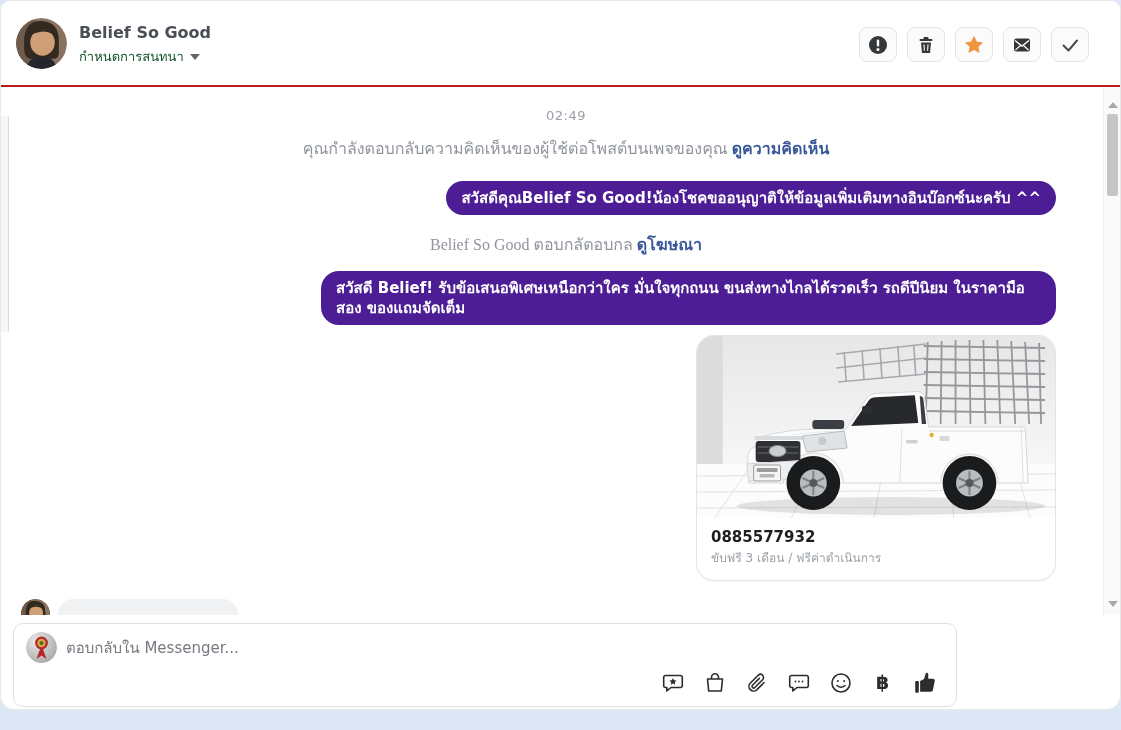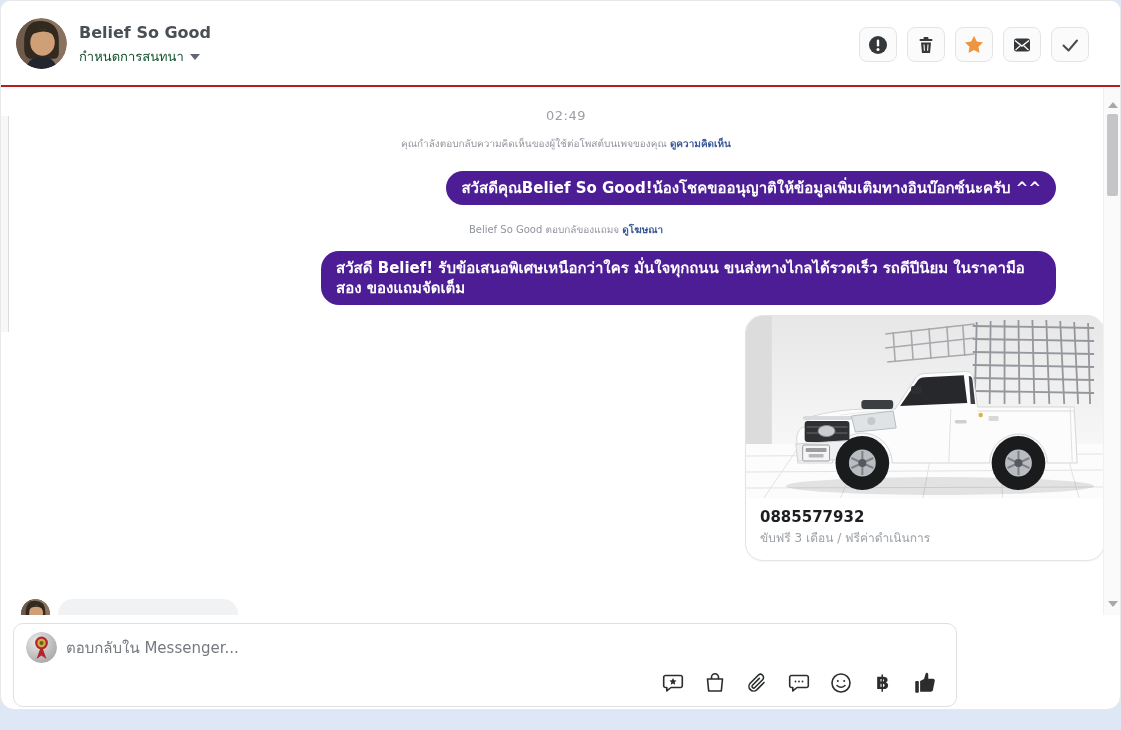--- a/index.html
+++ b/index.html
@@ -30,31 +30,31 @@
     border-radius:8px; display:flex; align-items:center; justify-content:center; cursor:pointer;
   }
   
   .chat {
     position:absolute; left:0; top:87px; width:1104px; height:527px;
     background:#fff; overflow:hidden;
     display:flex; flex-direction:column; align-items:flex-end;
   }
   .centered { width:100%; text-align:center;padding-left:26px; }
   .ts { margin-top:20px; font-size:13px; color:#9aa0a6; letter-spacing:.5px; }
-  .sysmsg { margin-top:13px; font-size:10px; color:#90949c; }
+  .sysmsg { margin-top:13px; font-size:16px; color:#90949c;font-family:Liberation Serif, serif; }
   .sysmsg .syslink { color:#385898; font-weight:bold; cursor:pointer; }
   .sys2 { margin-top:17px; }
   .bubble {
     background:#4c1d95; color:#fff; font-weight:bold; font-size:15px; line-height:20px;
     border-radius:18px; padding:7px 15px; margin-right:49px;
   }
   .b1 { margin-top:20px; white-space:nowrap; }
   .b2 { margin-top:14px; width:735px; }
   .card {
-    margin-top:10px; width:360px; background:#fff;
+    margin-top:10px; margin-right:49px; width:360px; background:#fff;
     border:1px solid #e4e4e4; border-radius:18px; overflow:hidden;
     box-shadow:0 1px 2px rgba(0,0,0,0.04);
   }
   .card-img { width:100%; height:182px; display:block; background:#efefef; }
   .card-body { padding:9px 14px 12px 14px; }
   .card-title { font-size:15px; font-weight:bold; color:#1c1e21; line-height:21px; }
   .card-sub { font-size:12px; color:#9aa0a6; line-height:20px; }
   .partial-row { position:absolute; left:20px; top:511px; display:flex; align-items:flex-start; gap:8px; }
   .avatar-sm { width:29px; height:29px; border-radius:50%; overflow:hidden; flex:none; }
   .partial-bubble { width:180px; height:30px; background:#f1f2f4; border-radius:16px; }
@@ -149,21 +149,21 @@
     </div>
   </div>
 
   <div class="chat">
     <div class="centered ts">02:49</div>
 
     <div class="centered sysmsg"><span>คุณกำลังตอบกลับความคิดเห็นของผู้ใช้ต่อโพสต์บนเพจของคุณ </span><span class="syslink">ดูความคิดเห็น</span></div>
 
     <div class="bubble b1">สวัสดีคุณBelief So Good!น้องโชคขออนุญาติให้ข้อมูลเพิ่มเติมทางอินบ๊อกซ์นะครับ ^^</div>
 
-    <div class="centered sysmsg sys2"><span>Belief So Good ตอบกลัของแถมจ </span><span class="syslink">ดูโฆษณา</span></div>
+    <div class="centered sysmsg sys2"><span>Belief So Good ตอบกลัตอบกล </span><span class="syslink">ดูโฆษณา</span></div>
 
     <div class="bubble b2">สวัสดี Belief! รับข้อเสนอพิเศษเหนือกว่าใคร  มั่นใจทุกถนน ขนส่งทางไกลได้รวดเร็ว รถดีปีนิยม ในราคามือสอง ของแถมจัดเต็ม</div>
 
     <div class="card">
       <svg class="card-img" viewBox="0 0 360 182" preserveAspectRatio="none">
         <defs>
           <linearGradient id="wall" x1="0" y1="0" x2="0" y2="1">
             <stop offset="0" stop-color="#e7e7e7"></stop>
               <stop offset="1" stop-color="#f7f7f7"></stop>
           </linearGradient>

